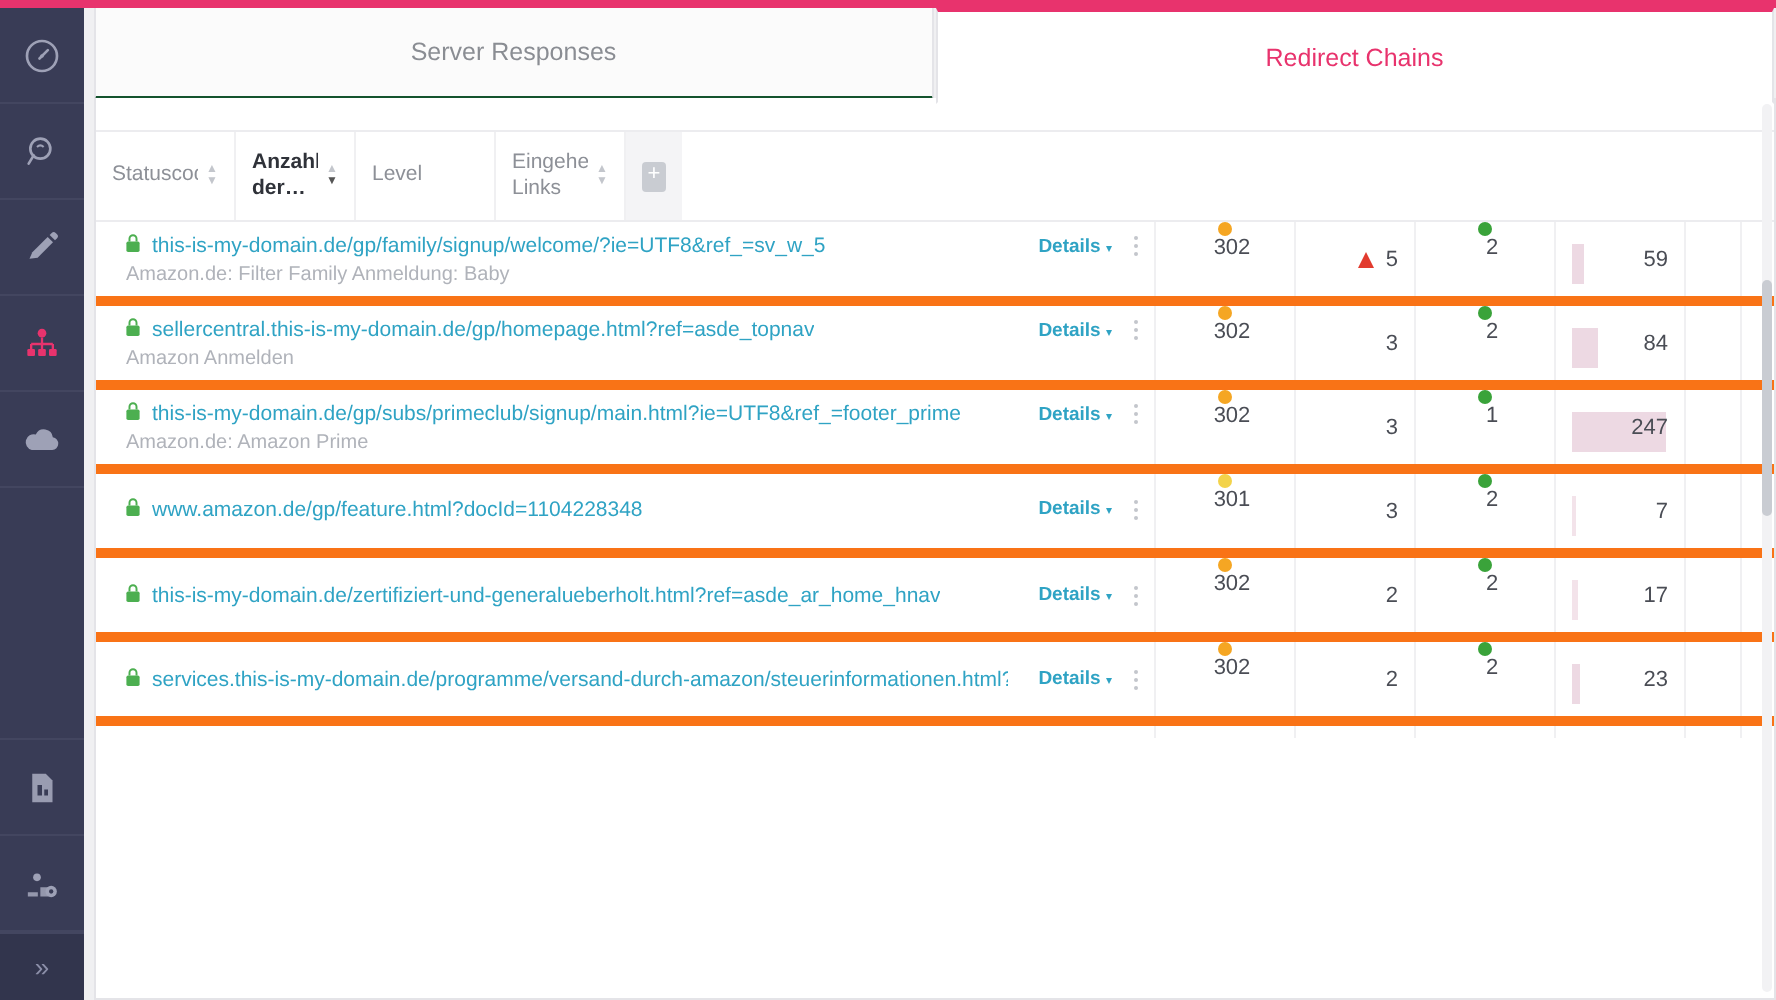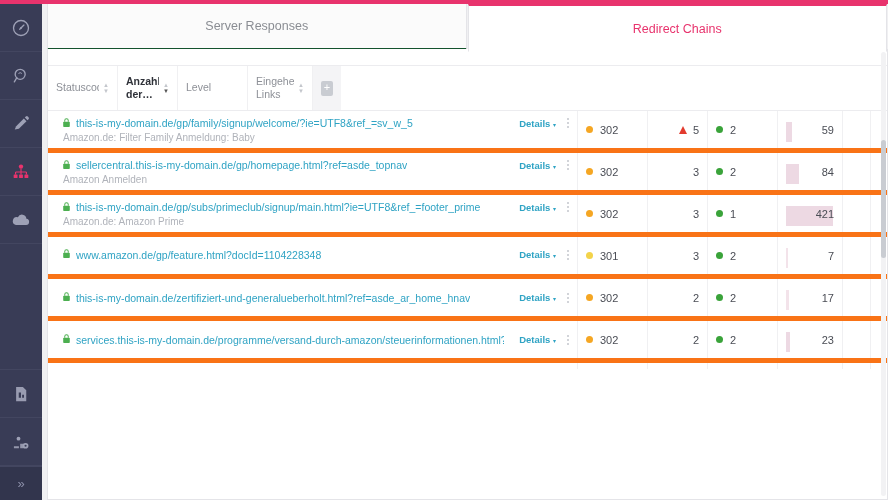--- a/index.html
+++ b/index.html
@@ -118,21 +118,21 @@
   .col-links { width: 65px; flex: 0 0 65px; }
   .col-plus { width: 28px; flex: 0 0 28px; background: #f4f4f6;
     display:flex; align-items:center; justify-content:center; border-right: none; }
   .plus-btn { width: 15px; height: 15px; border-radius: 2px; background: #c9ccd2;
     color: #fff; font-size: 11px; line-height: 13px; text-align: center; cursor: pointer; }
 
   .trow { display: flex; height: 42px; border-bottom: 5px solid #f97316; }
   .td { display: flex; align-items: center; padding: 0 8px; border-right: 1px solid #f0f0f2;
     font-size: 11px; color: #4a4d55; overflow: hidden; }
   .td.num { justify-content: flex-end; }
-  .td.center-left { justify-content: flex-start; }
+  .td.center-left { justify-content: flex-start; flex-direction: column; }
 
   .urlcell { flex-direction: column; align-items: flex-start; justify-content: center; padding-left: 14px; gap: 2px; }
   .urlline { display: flex; align-items: center; gap: 5px; width: 100%; }
   .lock { flex: 0 0 auto; }
   .url {
     font-size: 10.5px; color: #2fa3c4; text-decoration: none;
     white-space: nowrap; overflow: hidden; text-overflow: clip;
   }
   .sub { font-size: 10px; color: #b0b3ba; white-space: nowrap; overflow: hidden; padding-left: 1px; }
   .actions { margin-left: auto; display: flex; align-items: center; gap: 11px; flex: 0 0 auto; padding-left: 10px; }
@@ -414,21 +414,21 @@
       <span class="anzahl-val">3</span>
     </div>
 
     <div class="td col-level center-left">
       <span class="dot" style="background: rgb(58, 163, 58);"></span>
       <span class="status-txt">1</span>
     </div>
 
     <div class="td col-links barcell">
       <span class="bar" style="width: 47px;"></span>
-      <span class="barnum">421</span>
+      <span class="barnum">247</span>
     </div>
 
     <div class="td col-plus" style="background:#fff;"></div>
   </div>
 
   <div class="trow">
     <div class="td col-urls urlcell">
       <div class="urlline">
         <span class="lock">
           <svg width="9" height="11" viewBox="0 0 12 14" fill="#4caf50">

